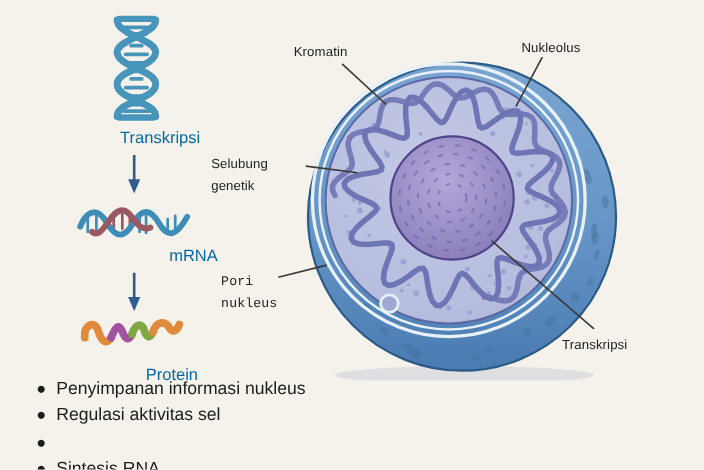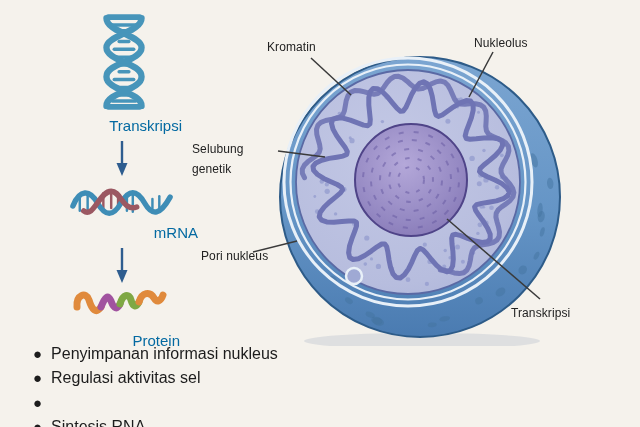--- a/index.html
+++ b/index.html
@@ -231,21 +231,21 @@
       <line x1="493" y1="52" x2="469" y2="97"></line>
       <line x1="278" y1="151" x2="325" y2="157"></line>
       <line x1="253" y1="252" x2="297" y2="241"></line>
       <line x1="447" y1="219" x2="540" y2="299"></line>
     </g>
   </svg>
 
   <div class="nlabel" style="left:267px; top:37px;">Kromatin</div>
   <div class="nlabel" style="left:474px; top:33px;">Nukleolus</div>
   <div class="nlabel" style="left:192px; top:139px; width:92px;">Selubung genetik</div>
-  <div class="nlabel" style="left:201px; top:246px; width:70px;">Pori nukleus</div>
+  <div class="nlabel" style="left:201px; top:246px; width:70px;font-family:Liberation Mono, monospace;">Pori nukleus</div>
   <div class="nlabel" style="left:511px; top:303px;">Transkripsi</div>
 
   <div class="functions">
     <div class="func-row">
       <span class="func-bullet">●</span>
       <span>Penyimpanan informasi nukleus</span>
     </div>
     <div class="func-row">
       <span class="func-bullet">●</span>
       <span>Regulasi aktivitas sel</span>

